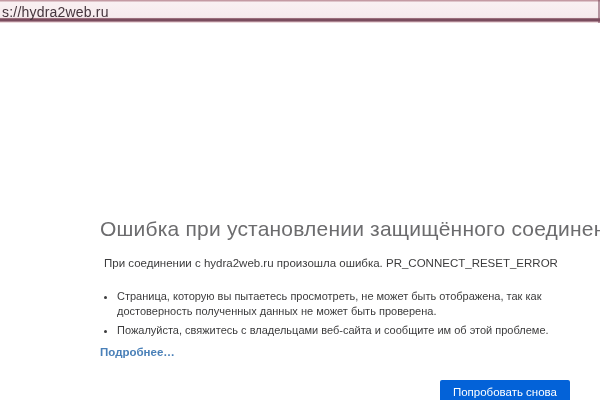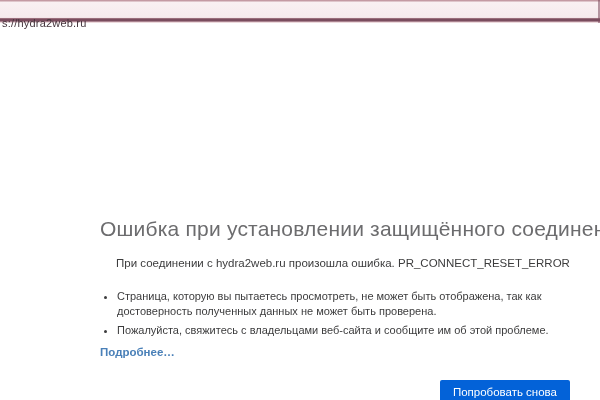--- a/index.html
+++ b/index.html
@@ -30,22 +30,22 @@
       #9a6e7c 18px, #9a6e7c 19px,
       #7a4c5e 19px, #7a4c5e 21px,
       #aa8390 21px, #aa8390 22px,
       #eddadd 22px, #eddadd 23px
     );
     box-shadow: inset -2px 0 0 rgba(125, 76, 94, 0.55);
   }
   .urlbar-text {
     position: absolute;
     left: 2px;
-    top: 17px;
-    font-size: 11px;
+    top: 6px;
+    font-size: 14px;
     line-height: 12px;
     color: #45353d;
     letter-spacing: 0.2px;
     white-space: nowrap;
   }
 
   
   .content {
     position: absolute;
     left: 100px;
@@ -55,21 +55,21 @@
   .error-title {
     margin: 0 0 15px 0;
     font-size: 21px;
     line-height: 25px;
     font-weight: 300;
     color: #6c6c6e;
     letter-spacing: 0.2px;
     white-space: nowrap;
   }
   .error-desc {
-    margin: 0 0 19px 16px;
+    margin: 0 0 19px 4px;
     font-size: 11.5px;
     line-height: 14px;
     color: #3c3c3d;
   }
   .error-bullets {
     margin: 0 0 2px 0;
     padding: 0 0 0 17px;
   }
   .error-bullets li {
     font-size: 11px;

